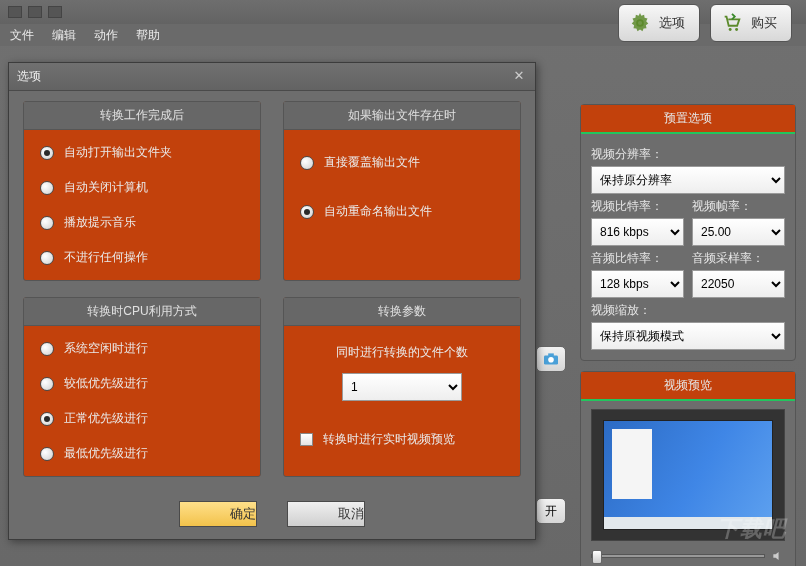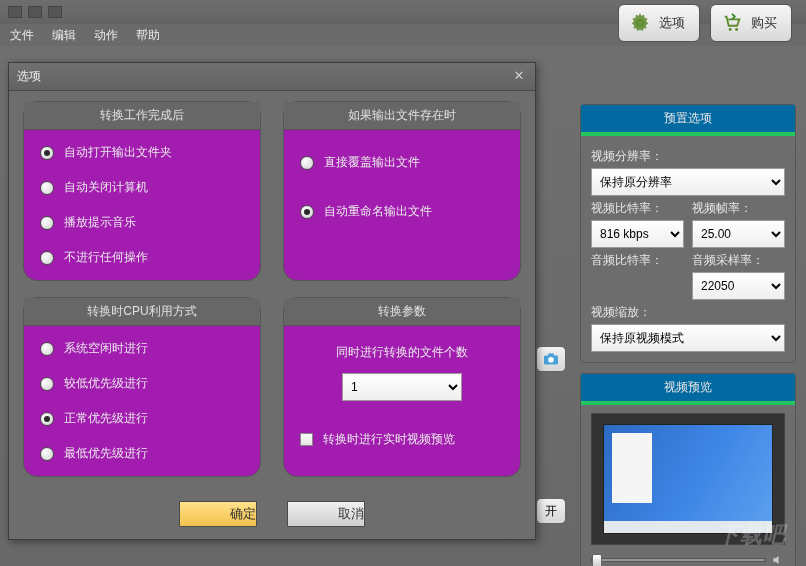--- a/index.html
+++ b/index.html
@@ -16,21 +16,21 @@
 .main-left { flex: 1; position: relative; }
 .main-right { width: 232px; padding: 10px 10px 10px 6px; }
 
 
 .maintools { position: absolute; top: 4px; right: 14px; display: flex; gap: 10px; }
 .bigbtn { height: 38px; padding: 0 14px 0 10px; background: linear-gradient(#f7f7f7,#d8d8d8); border: 1px solid #555; border-radius: 6px; display: flex; align-items: center; gap: 8px; font-size: 13px; color: #333; }
 .bigbtn svg { width: 22px; height: 22px; }
 
 
 .panel { border: 1px solid #555; border-radius: 4px; background: #6d6d6d; margin-bottom: 10px; }
-.panel-title { text-align: center; color: #e6e6e6; font-size: 12px; padding: 5px 0; background: #0369a1; border-bottom: 4px solid #22c55e; }
+.panel-title { text-align: center; color: #e6e6e6; font-size: 12px; padding: 5px 0; background: #c2410c; border-bottom: 2px solid #22c55e; }
 .panel-body { padding: 8px 10px 10px; }
 .field-label { color: #e6e6e6; font-size: 12px; margin: 4px 0 3px; }
 .row2 { display: flex; gap: 8px; }
 .row2 > div { flex: 1; }
 .sel { width: 100%; height: 28px; background: linear-gradient(#fff,#eee); border: 1px solid #9a9a9a; font-size: 12px; padding: 0 4px; }
 
 .preview-area { width: 100%; height: 132px; background: #333; border: 1px solid #444; display: flex; align-items: center; justify-content: center; position: relative; }
 .preview-img { width: 170px; height: 110px; background: linear-gradient(120deg,#2c6bc4 0%, #3f86e6 55%, #5ea1ef 100%); position: relative; border: 1px solid #222; }
 .preview-img::before { content:""; position:absolute; left:8px; top:8px; width:40px; height:70px; background:#f5f5f5; }
 .preview-img::after { content:""; position:absolute; left:0; bottom:0; right:0; height:12px; background:#e2e8ec; }
@@ -41,37 +41,37 @@
 
 .ctrlbtns { display:flex; gap:8px; margin-top:10px; }
 .ctrlbtn { width:34px; height:30px; border-radius:6px; background:linear-gradient(#f7f7f7,#d8d8d8); border:1px solid #666; display:flex; align-items:center; justify-content:center; }
 .ctrlbtn svg { width:18px; height:18px; }
 
 
 .modal { position:absolute; left:8px; top:62px; width:528px; height:478px; background:#6d6d6d; border:1px solid #3c3c3c; box-shadow:2px 2px 8px rgba(0,0,0,0.4); }
 .modal-title { height:28px; display:flex; align-items:center; justify-content:space-between; padding:0 8px; color:#eee; font-size:12px; background:linear-gradient(#707070,#636363); border-bottom:1px solid #4a4a4a; }
 .closex { width:16px; height:16px; color:#ccc; font-size:13px; text-align:center; line-height:14px; cursor:default; }
 .modal-body { padding:10px 14px; display:grid; grid-template-columns:1fr 1fr; gap:16px 22px; }
-.group { border:1px solid #555; border-radius:14px; background:#a21caf; }
+.group { border:1px solid #555; border-radius:3px; background:#c2410c; }
 .group-title { text-align:center; color:#e0e0e0; font-size:12px; padding:5px 0; border-bottom:1px solid #565656; background:#676767; }
 .group-body { padding:14px 16px; }
 .radiolist { display:flex; flex-direction:column; gap:18px; }
 .radio { display:flex; align-items:center; gap:10px; color:#eaeaea; font-size:12px; }
 .rdot { width:14px; height:14px; border-radius:50%; background:radial-gradient(circle at 35% 35%, #fff, #cfcfcf); border:1px solid #4a4a4a; position:relative; flex-shrink:0; }
 .rdot.on::after { content:""; position:absolute; left:3px; top:3px; width:6px; height:6px; border-radius:50%; background:#2a2a2a; }
 .params-label { color:#eaeaea; font-size:12px; text-align:center; margin-bottom:12px; }
 .chk { width:13px; height:13px; border:1px solid #888; background:linear-gradient(#fff,#e4e4e4); flex-shrink:0; }
 .modal-footer { position:absolute; left:0; right:0; bottom:12px; display:flex; justify-content:center; gap:30px; }
 .btn { width:78px; height:26px; font-size:13px; border:1px solid #4a4a4a; display:flex; align-items:center; justify-content:flex-end; }
 .btn-ok { background:linear-gradient(#ffe08a,#f2c24b); color:#333; }
 .btn-cancel { background:linear-gradient(#f0f0f0,#cfcfcf); color:#333; }
 .cambtn { position:absolute; right:240px; top:346px; width:30px; height:26px; background:linear-gradient(#f2f2f2,#d6d6d6); border:1px solid #666; border-radius:5px; display:flex; align-items:center; justify-content:center; }
 .openbtn { position:absolute; right:240px; top:498px; width:30px; height:26px; background:linear-gradient(#f2f2f2,#d6d6d6); border:1px solid #666; border-radius:5px; display:flex; align-items:center; justify-content:center; font-size:12px; }
 
-.watermark { position:absolute; right:20px; bottom:16px; color:rgba(255,255,255,0.25); font-size:22px; font-style:italic; font-weight:bold; letter-spacing:1px; pointer-events:none; }
+.watermark { position:absolute; right:20px; bottom:22px; color:rgba(255,255,255,0.25); font-size:22px; font-style:italic; font-weight:bold; letter-spacing:1px; pointer-events:none; }
 </style>
 </head>
 <body>
 
 <div class="main-window">
   <div class="titlebar">
     <div class="winbtns">
       <div class="winbtn"></div>
       <div class="winbtn"></div>
       <div class="winbtn"></div>
@@ -118,20 +118,21 @@
               <select class="sel"><option>816 kbps</option></select>
             </div>
             <div>
               <div class="field-label">视频帧率：</div>
               <select class="sel"><option>25.00</option></select>
             </div>
           </div>
           <div class="row2">
             <div>
               <div class="field-label">音频比特率：</div>
+              <select class="sel"><option>128 kbps</option></select>
             </div>
             <div>
               <div class="field-label">音频采样率：</div>
               <select class="sel"><option>22050</option></select>
             </div>
           </div>
           <div class="field-label">视频缩放：</div>
           <select class="sel"><option>保持原视频模式</option></select>
         </div>
       </div>

